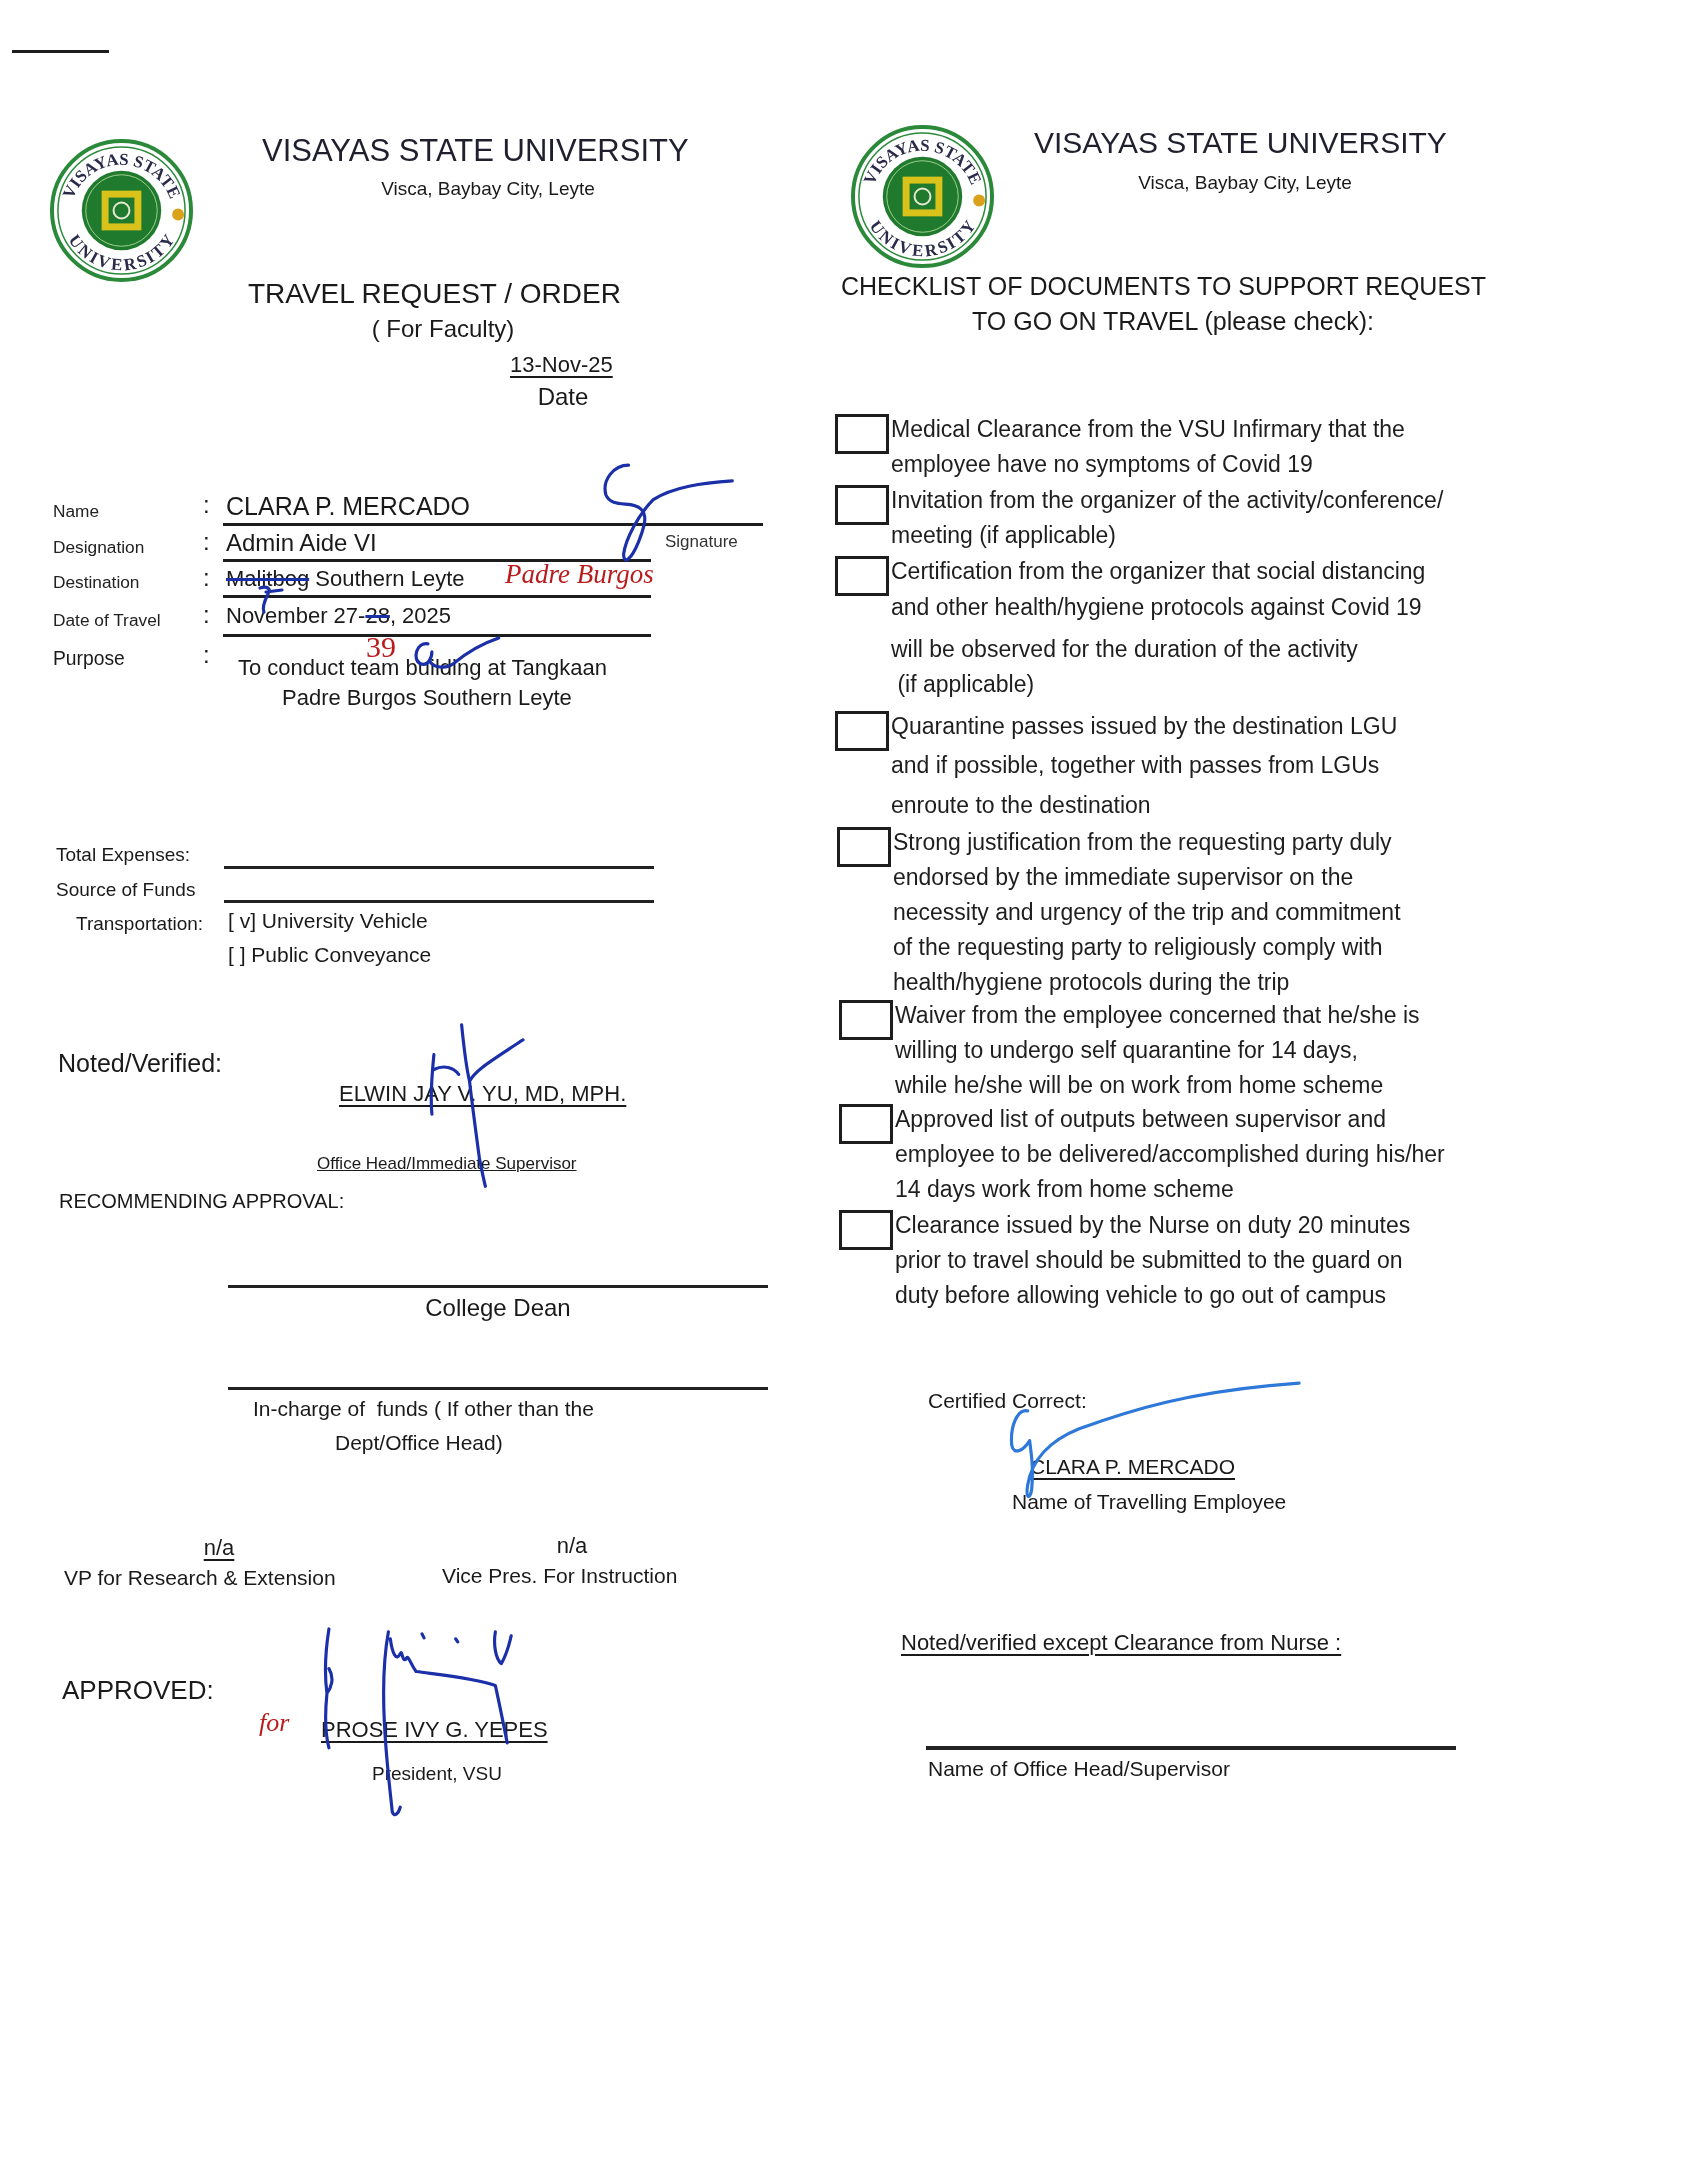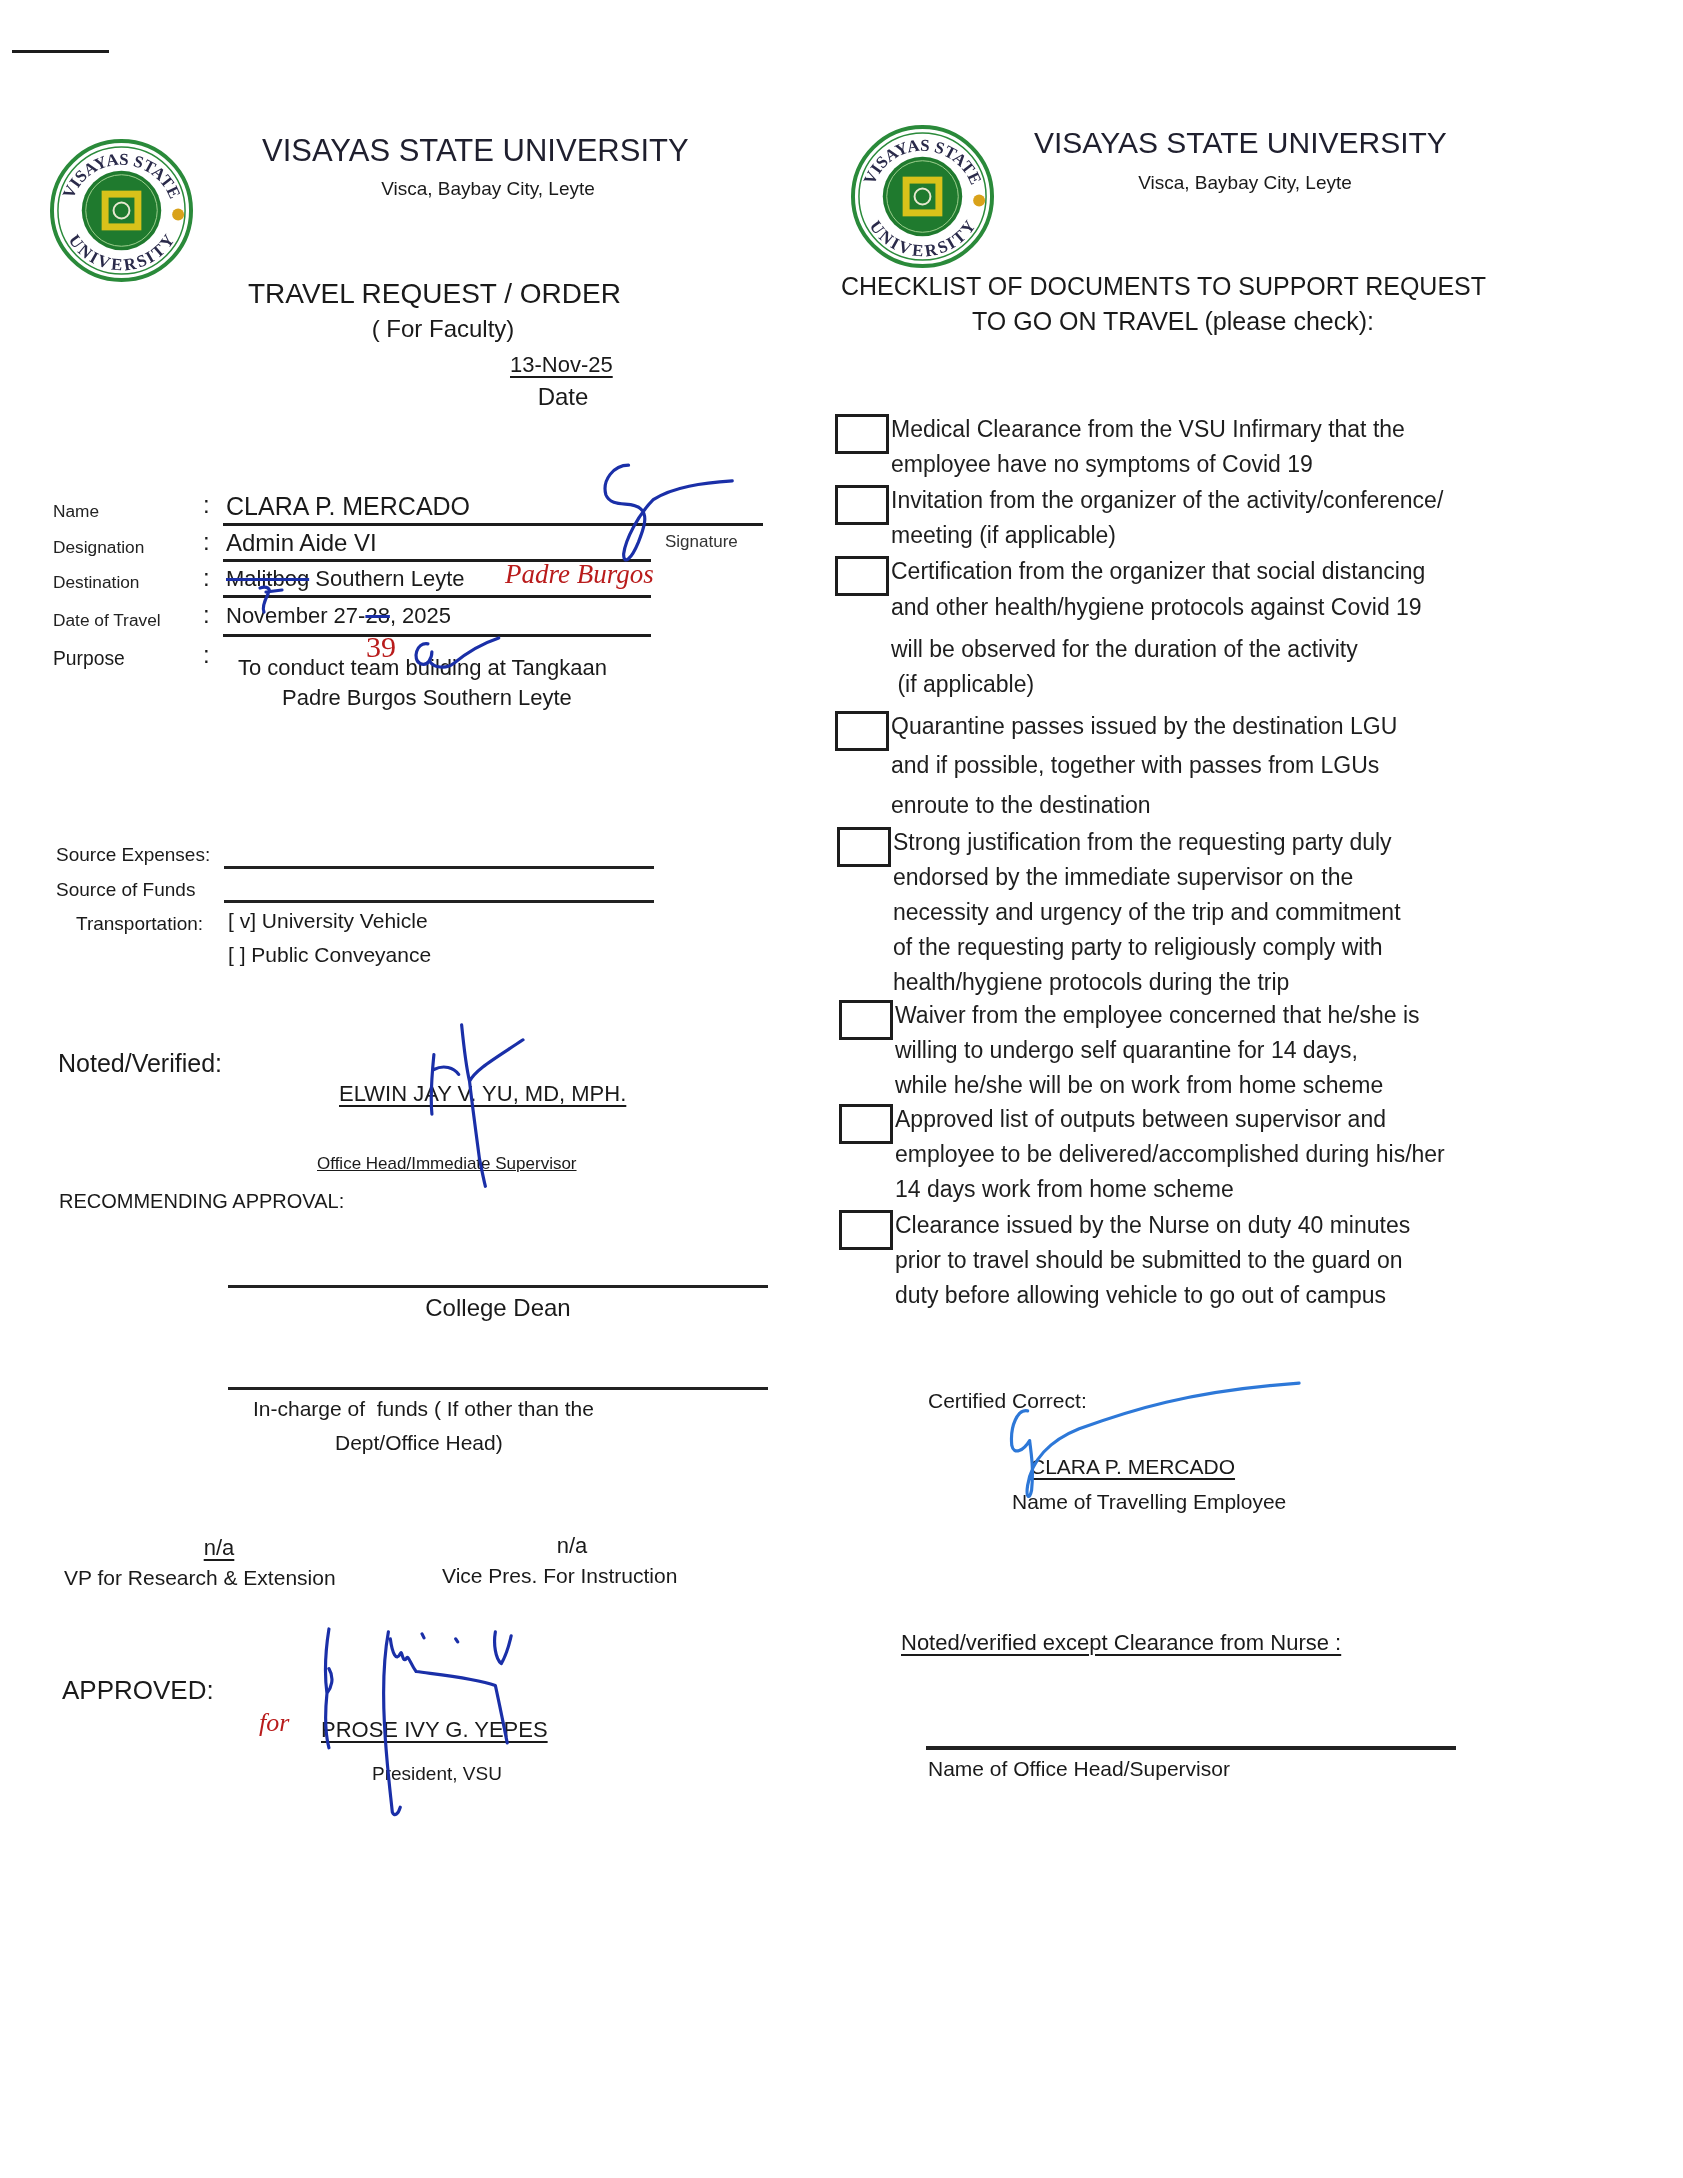--- a/index.html
+++ b/index.html
@@ -89,21 +89,21 @@
     <div class="hand" style="left:366px;top:630px;font-size:30px;font-style:normal;">39</div>
   </div>
 
   <div>
     <div class="abs" style="left:53px;top:648px;font-size:19.3px;">Purpose</div>
     <div class="abs val" style="left:203px;top:641px;">:</div>
     <div class="abs" style="left:238px;top:655px;font-size:22px;">To conduct team building at Tangkaan</div>
     <div class="abs" style="left:282px;top:685px;font-size:22px;">Padre Burgos Southern Leyte</div>
   </div>
 
-  <div class="abs" style="left:56px;top:844px;font-size:19px;">Source Expenses:</div>
+  <div class="abs" style="left:56px;top:844px;font-size:19px;">Total Expenses:</div>
   <div class="hline" style="left:224px;top:866px;width:430px;height:3px;background:#222;"></div>
   <div class="abs" style="left:56px;top:879px;font-size:19px;">Source of Funds</div>
   <div class="hline" style="left:224px;top:900px;width:430px;height:3px;background:#222;"></div>
 
   <div class="abs" style="left:56px;top:913px;font-size:19px;margin-left:20px;">Transportation:</div>
   <div class="abs" style="left:228px;top:909px;font-size:21px;">[ v] University Vehicle</div>
   <div class="abs" style="left:228px;top:943px;font-size:21px;">[ ] Public Conveyance</div>
 
   <div class="abs" style="left:58px;top:1049px;font-size:25px;">Noted/Verified:</div>
   <div class="abs b u" style="left:339px;top:1081px;font-size:22px;">ELWIN JAY V. YU, MD, MPH.</div>
@@ -211,21 +211,21 @@
         <div class="ck-line" style="left: 895px; top: 1072px; white-space: pre;">while he/she will be on work from home scheme</div>
       </div>
       <div>
         <div class="cb" style="left: 839px; top: 1104px;"></div>
         <div class="ck-line" style="left: 895px; top: 1106px; white-space: pre;">Approved list of outputs between supervisor and</div>
         <div class="ck-line" style="left: 895px; top: 1141px; white-space: pre;">employee to be delivered/accomplished during his/her</div>
         <div class="ck-line" style="left: 895px; top: 1176px; white-space: pre;">14 days work from home scheme</div>
       </div>
       <div>
         <div class="cb" style="left: 839px; top: 1210px;"></div>
-        <div class="ck-line" style="left: 895px; top: 1212px; white-space: pre;">Clearance issued by the Nurse on duty 40 minutes</div>
+        <div class="ck-line" style="left: 895px; top: 1212px; white-space: pre;">Clearance issued by the Nurse on duty 20 minutes</div>
         <div class="ck-line" style="left: 895px; top: 1247px; white-space: pre;">prior to travel should be submitted to the guard on</div>
         <div class="ck-line" style="left: 895px; top: 1282px; white-space: pre;">duty before allowing vehicle to go out of campus</div>
       </div>
     </div>
 
   <div class="abs b" style="left:928px;top:1389px;font-size:21px;">Certified Correct:</div>
   <div class="abs b u" style="left:1030px;top:1455px;font-size:21px;">CLARA P. MERCADO</div>
   <div class="abs b" style="left:1012px;top:1490px;font-size:21px;">Name of Travelling Employee</div>
 
   <div class="abs u" style="left:901px;top:1630px;font-size:22px;text-decoration-thickness:1.5px;">Noted/verified except Clearance from Nurse :</div>

